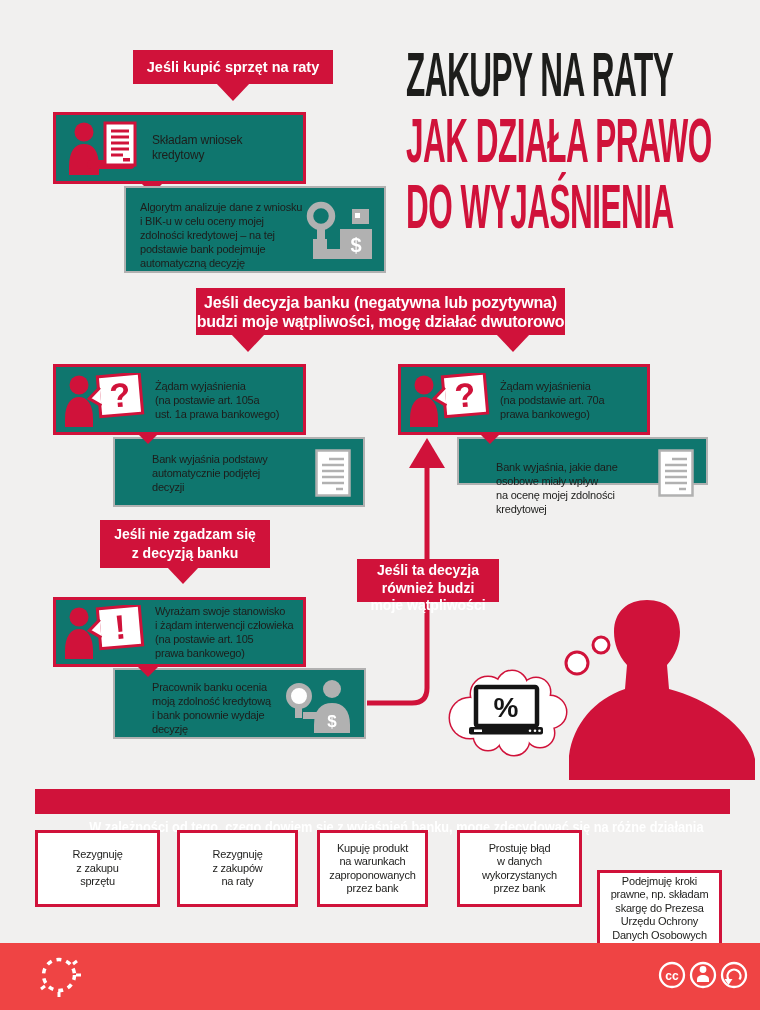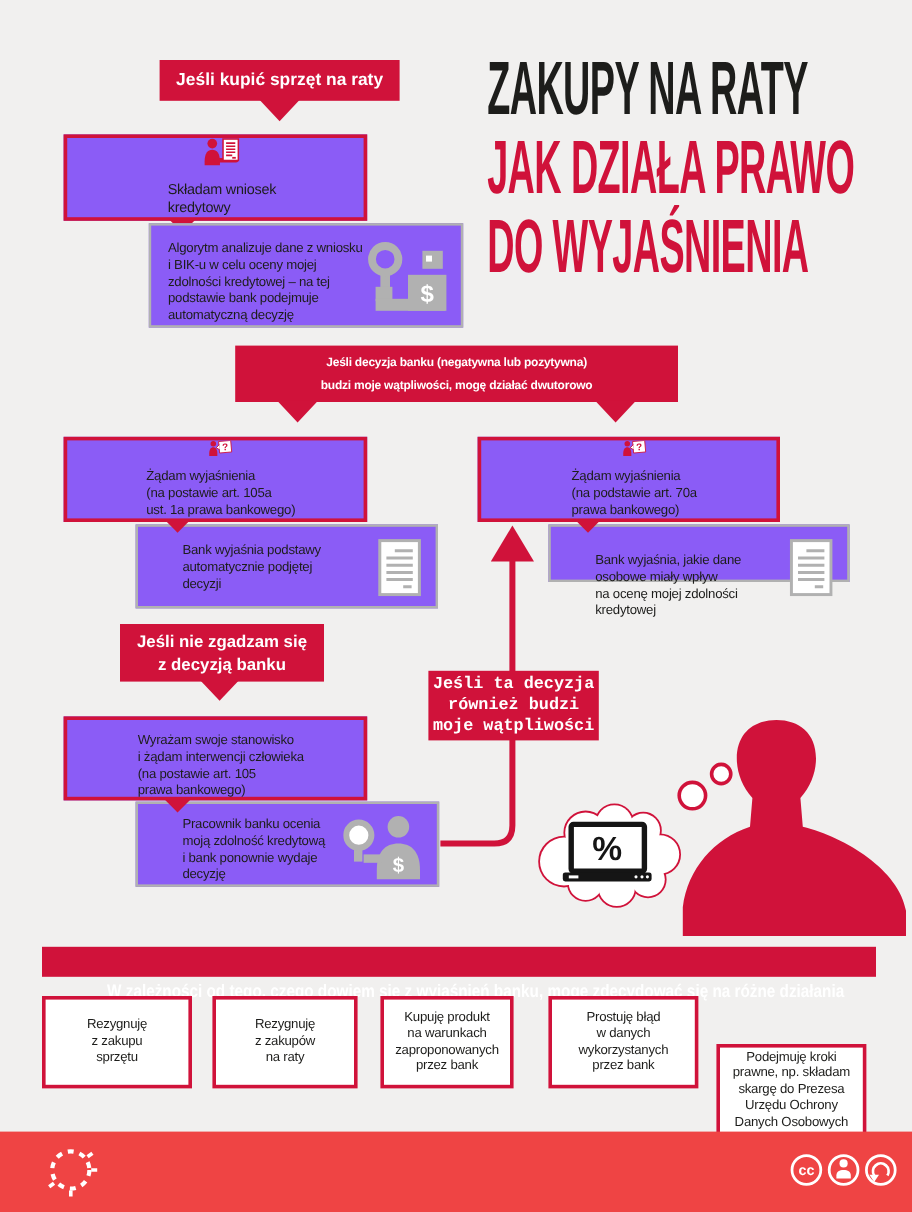--- a/index.html
+++ b/index.html
@@ -2,21 +2,21 @@
 <html><head>
 <meta charset="utf-8">
 <style>
   html,body{margin:0;padding:0;}
   body{font-family:"Liberation Sans","DejaVu Sans",sans-serif;}
   #canvas{position:relative;width:760px;height:1010px;background:#f1f0ef;overflow:hidden;}
   .abs{position:absolute;}
   .banner{position:absolute;background:#d0123a;color:#fff;font-weight:700;text-align:center;
           white-space:pre-line;box-sizing:border-box;}
   .ptr{position:absolute;width:0;height:0;border-style:solid;border-color:#d0123a transparent transparent transparent;}
-  .card{position:absolute;background:#8b5cf6;box-sizing:border-box;flex-direction:column;}
+  .card{position:absolute;background:#0f766e;box-sizing:border-box;}
   .card-red{border:3px solid #d0123a;}
   .card-gray{border:2px solid #b1b1b1;}
   .flexrow{display:flex;align-items:center;}
   .body-text{font-size:11px;line-height:14px;letter-spacing:-0.2px;color:#1d1d1b;
              white-space:pre-line;font-weight:500;}
   .title-line{display:block;font-weight:700;font-size:63px;line-height:66px;white-space:nowrap;
               transform:scaleX(0.5);transform-origin:0 50%;letter-spacing:-1px;}
   .t-black{color:#1d1d1b;} .t-red{color:#d0123a;}
   svg text{font-family:"Liberation Sans","DejaVu Sans",sans-serif;}
   .action-box{position:absolute;top:830px;height:77px;background:#fff;border:3px solid #d0123a;
@@ -74,21 +74,21 @@
         <rect x="11" y="48" width="58" height="10"></rect>
         <rect x="38" y="28" width="32" height="30"></rect>
         <rect x="50" y="8" width="17" height="15"></rect>
       </g>
       <rect x="53" y="12" width="5" height="5" fill="#fff"></rect>
       <circle cx="19" cy="15" r="11" fill="none" stroke="#b1b1b1" stroke-width="6.5"></circle>
       <text x="54" y="51" font-size="20" font-weight="bold" fill="#fff" text-anchor="middle">$</text>
     </svg>
   </div>
 
-  <div class="banner" style="left:196px;top:288px;width:369px;height:47px;padding-top:4.5px;font-size:10px;line-height:19px;letter-spacing:-0.2px;">Jeśli decyzja banku (negatywna lub pozytywna)
+  <div class="banner" style="left:196px;top:288px;width:369px;height:47px;padding-top:4.5px;font-size:16px;line-height:19px;letter-spacing:-0.2px;">Jeśli decyzja banku (negatywna lub pozytywna)
 budzi moje wątpliwości, mogę działać dwutorowo</div>
   <div class="ptr" style="left:231px;top:334px;border-width:18px 17px 0 17px;"></div>
   <div class="ptr" style="left:496px;top:334px;border-width:18px 17px 0 17px;"></div>
 
   <svg class="abs" style="left:360px;top:430px;" width="100" height="290" viewBox="0 0 100 290">
     <path d="M7,273 L52,273 Q67,273 67,258 L67,34" fill="none" stroke="#d0123a" stroke-width="5"></path>
     <polygon points="49,38 85,38 67,8" fill="#d0123a"></polygon>
   </svg>
 
   <div class="card card-red flexrow" style="left:53px;top:364px;width:253px;height:71px;padding-left:9px;gap:10px;">
@@ -195,21 +195,21 @@
         <path d="M28,54 L28,46 C28,31 35,24 46,24 C57,24 64,31 64,46 L64,54 Z"></path>
         <rect x="17" y="33" width="15" height="7"></rect>
         <rect x="9" y="28" width="7" height="11"></rect>
       </g>
       <circle cx="13" cy="17" r="10.5" fill="#fff" stroke="#b1b1b1" stroke-width="5"></circle>
       <text x="46" y="48" font-size="17" font-weight="bold" fill="#fff" text-anchor="middle">$</text>
     </svg>
   </div>
   <div class="ptr" style="left:137px;top:666px;border-width:11px 11px 0 11px;"></div>
 
-  <div class="banner" style="left:357px;top:559px;width:142px;height:58px;padding-top:3px;font-size:14px;line-height:17.5px;font-family:Liberation Mono, monospace;">Jeśli ta decyzja
+  <div class="banner" style="left:357px;top:559px;width:142px;height:43px;padding-top:3px;font-size:14px;line-height:17.5px;">Jeśli ta decyzja
 również budzi
 moje wątpliwości</div>
 
   <svg class="abs" style="left:440px;top:630px;" width="185" height="135" viewBox="0 0 185 135">
     <g fill="#fff" stroke="#d0123a" stroke-width="3">
       <circle cx="30" cy="88" r="20"></circle>
         <circle cx="48" cy="64" r="17"></circle>
         <circle cx="72" cy="56" r="15"></circle>
       <circle cx="96" cy="62" r="14"></circle>
         <circle cx="110" cy="82" r="16"></circle>

